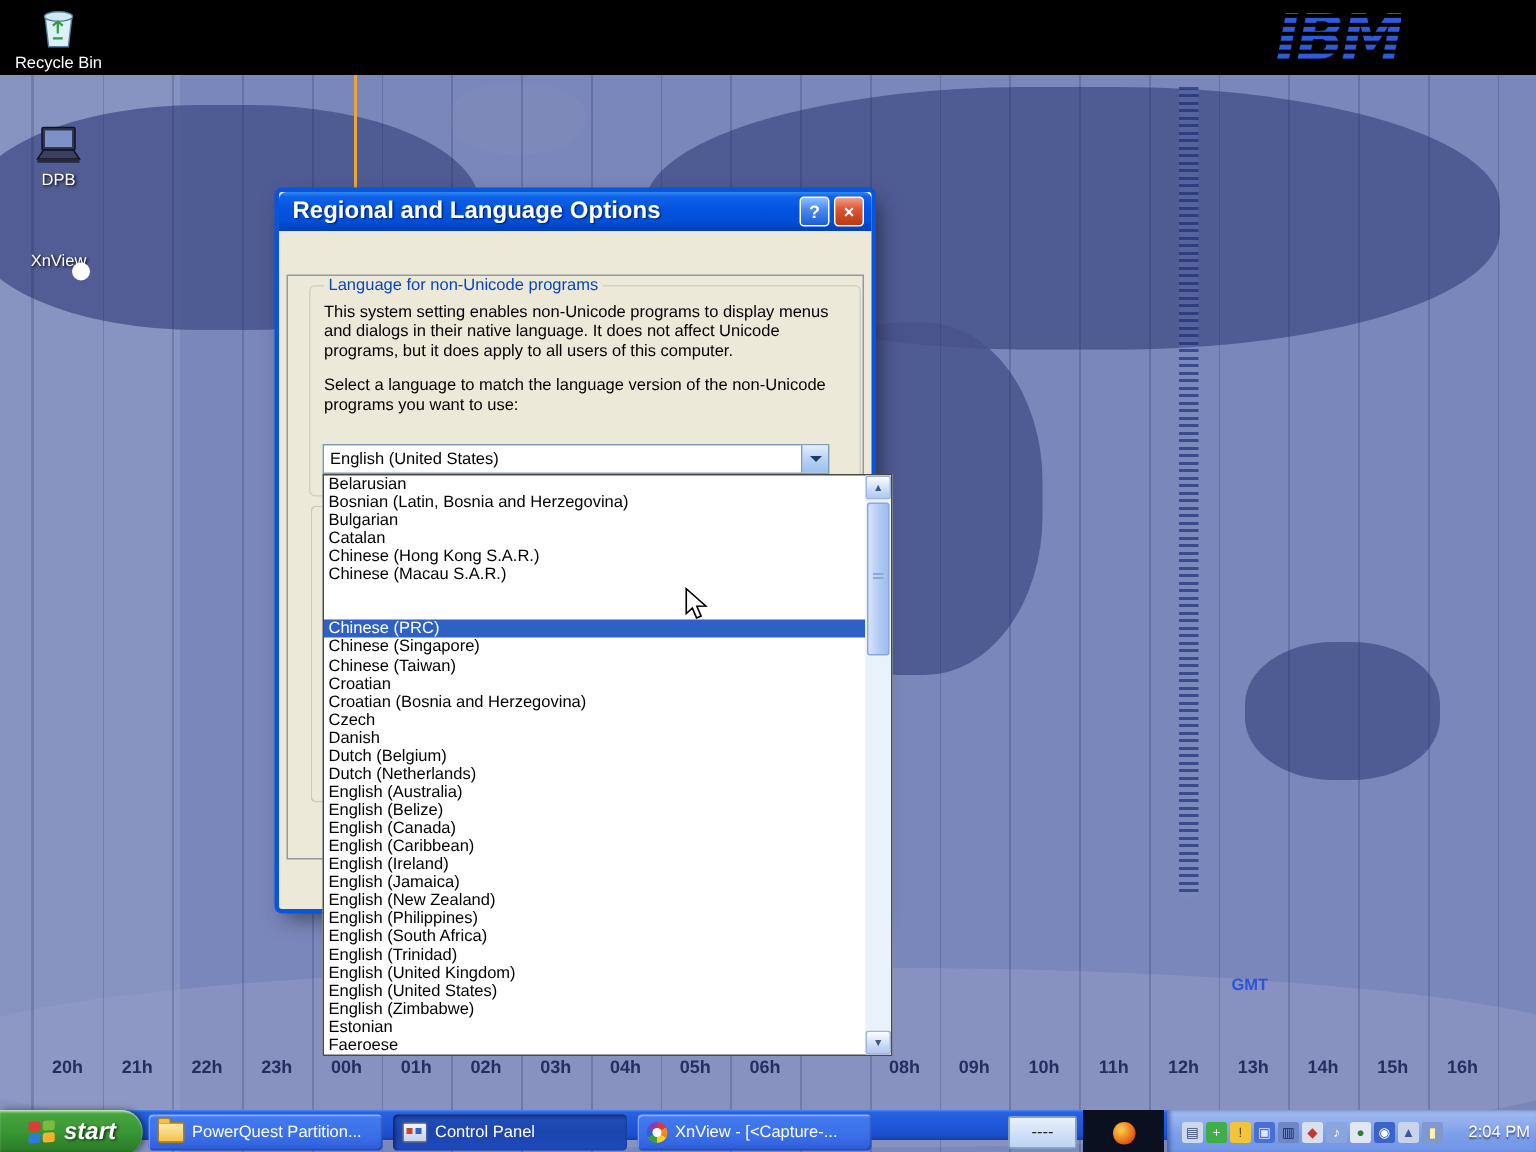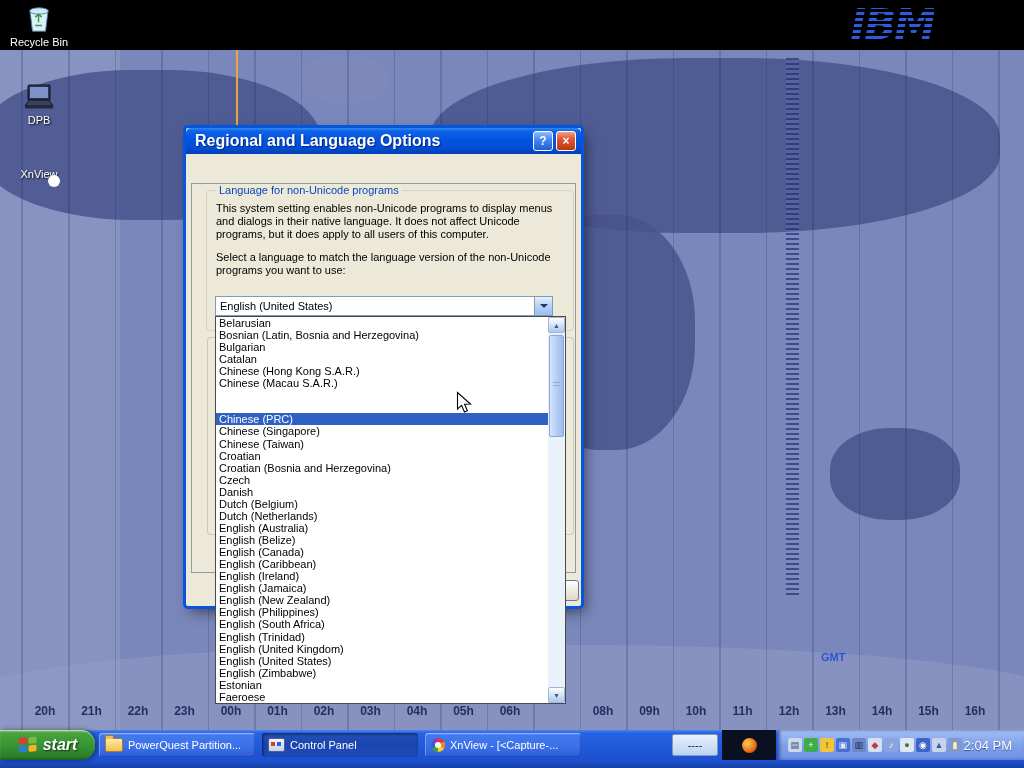--- a/index.html
+++ b/index.html
@@ -68,40 +68,40 @@
   .combo-btn{width:17px;height:100%;border-left:1px solid #7f9db9;background:linear-gradient(180deg,#e6f0fc,#bad4f7 45%,#9cc0f0);
     display:flex;align-items:center;justify-content:center;}
   .combo-arrow{width:0;height:0;border-left:4px solid transparent;border-right:4px solid transparent;border-top:4px solid #1c3a6e;}
 
   .sliver-left{position:absolute;left:21px;top:209px;width:8px;height:196px;border:1px solid #cdc9b8;border-right:none;border-radius:4px 0 0 4px;}
   .sliver-right{position:absolute;left:371px;top:209px;width:16px;height:196px;border:1px solid #cdc9b8;border-left:none;border-radius:0 4px 4px 0;}
   .apply-sliver{position:absolute;left:368px;top:452px;width:23px;height:19px;border:1px solid #5a7aab;border-radius:3px;
     background:linear-gradient(180deg,#ffffff,#f0ede2 45%,#ddd7c8);cursor:pointer;}
 
   
-  .lang-list{position:absolute;left:215px;top:316px;width:351px;height:388px;background:#fff;border:1px solid #4a4a4a;
+  .lang-list{position:absolute;left:215px;top:316px;width:380px;height:388px;background:#fff;border:1px solid #4a4a4a;
     box-sizing:border-box;z-index:30;}
   .lang-items{position:absolute;left:0;top:0;right:17px;bottom:0;display:flex;flex-direction:column;overflow:hidden;}
   .lang-item{flex:1;display:flex;align-items:center;padding-left:3px;font-size:11px;color:#000;white-space:nowrap;cursor:pointer;}
   .lang-item.selected{background:#2f61c4;color:#fff;margin-top:24px;}
 
   .scrollbar{position:absolute;right:0;top:0;width:17px;height:100%;display:flex;flex-direction:column;background:#e9f1fb;}
   .sb-btn{height:16px;flex:none;background:linear-gradient(180deg,#fdfeff,#ccdcf5 60%,#b0c8ee);border:1px solid #9eb6dc;
     border-radius:2px;box-sizing:border-box;display:flex;align-items:center;justify-content:center;font-size:7px;color:#3c5a86;cursor:pointer;}
   .sb-track{flex:1;position:relative;background:#e9f1fb;}
   .sb-thumb{position:absolute;left:1px;right:1px;top:2px;height:100px;border:1px solid #89a8de;border-radius:2px;
     background:linear-gradient(90deg,#d7e4fa,#b6cdf4 50%,#9fbcef);cursor:grab;}
   .sb-thumb::after{content:"";position:absolute;left:3px;right:3px;top:46px;height:6px;
     background:repeating-linear-gradient(180deg,#8aa9de 0 1px,transparent 1px 3px);}
 
   
   .cursor{position:absolute;left:456px;top:391px;width:17px;height:23px;z-index:95;pointer-events:none;}
 
   
-  .taskbar{position:absolute;left:0;bottom:0;width:100%;height:38px;z-index:80;
+  .taskbar{position:absolute;left:0;bottom:8px;width:100%;height:20px;z-index:80;
     background:linear-gradient(180deg,#4a85f2 0%,#2663e2 8%,#2159db 42%,#1c4fce 84%,#16409f 100%);}
   .start-button{position:absolute;left:0;top:0;height:30px;width:95px;display:flex;align-items:center;justify-content:center;gap:5px;
     background:linear-gradient(180deg,#7fcb73 0%,#48a33f 10%,#389633 50%,#2c7d29 88%,#1e5c1c 100%);
     border-radius:0 14px 14px 0;box-shadow:2px 0 5px rgba(0,0,0,.45),inset 0 1px 1px rgba(255,255,255,.5);
     color:#fff;font-style:italic;font-weight:bold;font-size:16px;text-shadow:1px 1px 2px rgba(0,0,0,.7);cursor:pointer;}
   #task-buttons{position:absolute;left:99px;top:3px;height:24px;display:flex;gap:7px;}
   .task-button{width:156px;height:24px;border-radius:3px;box-sizing:border-box;
     background:linear-gradient(180deg,#6e9af4 0%,#4379ee 10%,#3a6fe8 60%,#2e5dd8 100%);
     box-shadow:inset 1px 1px 0 rgba(255,255,255,.3),inset -1px -1px 1px rgba(0,0,40,.25);
     display:flex;align-items:center;padding:0 6px;gap:5px;color:#fff;font-size:11px;cursor:pointer;}
@@ -123,21 +123,21 @@
     background:linear-gradient(180deg,#e8f0fc,#bcd2f4);border:1px solid #7f9db9;border-radius:2px;
     display:flex;align-items:center;justify-content:center;font-size:11px;color:#222;cursor:pointer;}
   .tb-dark{position:absolute;left:722px;top:0;width:54px;height:30px;background:#0b1020;
     display:flex;align-items:center;justify-content:center;cursor:pointer;}
   .fire-icon{width:15px;height:15px;border-radius:50%;background:radial-gradient(circle at 35% 35%,#ffd24a,#e86a1a 60%,#9e2b08);}
   .systray{position:absolute;left:778px;right:0;top:0;height:30px;display:flex;align-items:center;padding-left:10px;
     background:linear-gradient(180deg,#a5bef2 0%,#7fa0ea 50%,#6e92e6 100%);box-shadow:inset 2px 0 3px rgba(20,40,110,.5);}
   #tray-icons{display:flex;gap:2px;align-items:center;}
   .tray-icon{width:14px;height:14px;border-radius:2px;display:flex;align-items:center;justify-content:center;
     font-size:9px;line-height:1;cursor:pointer;}
-  .clock{margin-left:auto;padding-right:12px;color:#fff;font-size:13px;text-shadow:0 1px 1px rgba(0,0,30,.5);}
+  .clock{margin-left:auto;padding-right:4px;color:#fff;font-size:11px;text-shadow:0 1px 1px rgba(0,0,30,.5);}
 </style>
 </head>
 <body>
 
 <div class="desktop">
 
   <div class="wallpaper">
     <div class="ocean-light"></div>
     <div class="land na"></div>
     <div class="land grn"></div>

